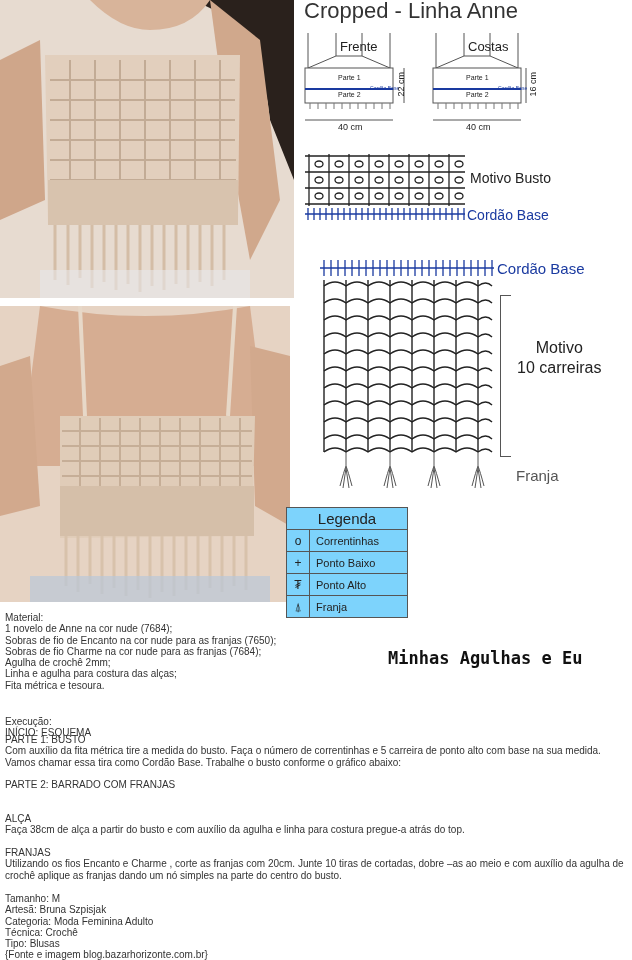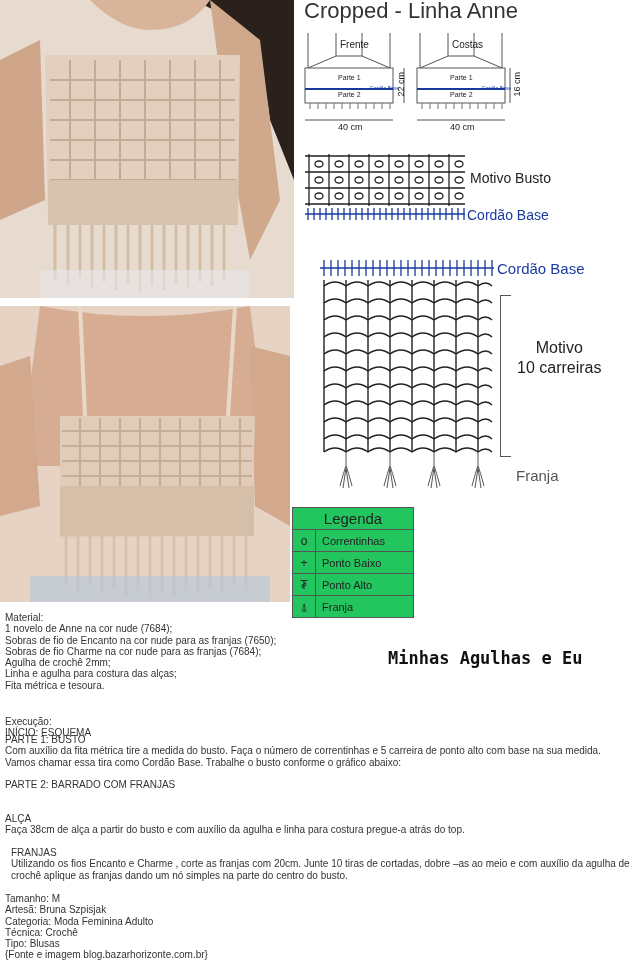--- a/index.html
+++ b/index.html
@@ -9,32 +9,32 @@
 
   
   .photo { position:absolute; overflow:hidden; }
   .photo-front { left:0; top:0; width:294px; height:298px; background:linear-gradient(180deg,#e9ddd2 0%,#d9c7b6 100%); }
   .photo-back { left:0; top:306px; width:290px; height:296px; background:linear-gradient(180deg,#e8d6c6 0%,#d6bfae 100%); }
 
   
   .title { left:304px; top:-2px; font-size:22px; color:#333; }
 
   
-  .schem-label { font-size:10px; color:#222; }
+  .schem-label { font-size:13px; color:#222; }
   .dim { font-size:9px; color:#222; }
 
   
   .motivo-busto { left:470px; top:170px; font-size:14px; color:#222;text-align:center; }
   .cordao-1 { left:467px; top:207px; font-size:14px; color:#1a3aa0; }
   .cordao-2 { left:497px; top:260px; font-size:15px; color:#1a3aa0; }
   .motivo10 { left:517px; top:338px; font-size:16px; color:#222; text-align:center; line-height:20px; }
   .franja { left:516px; top:467px; font-size:15px; color:#555; }
 
   
-  .legend { left:292px; top:507px; width:120px; border:1px solid #555; background:#22c55e; }
+  .legend { left:286px; top:507px; width:120px; border:1px solid #555; background:#7dd3fc; }
   .legend-title { font-size:15px; text-align:center; border-bottom:1px solid #555; height:21px; line-height:21px; }
   .legend-row { display:flex; height:21px; border-bottom:1px solid #555; align-items:center; font-size:11px; }
   .legend-row:last-child { border-bottom:none; }
   .legend-sym { width:22px; text-align:center; font-size:12px; border-right:1px solid #555; height:100%; display:flex; align-items:center; justify-content:center; }
   .legend-text { padding-left:6px; }
 
   .brand { left:388px; top:648px; font-family:"DejaVu Sans Mono", monospace; font-size:17px; font-weight:bold; color:#111; }
 
   
   .txt { left:5px; font-size:10px; line-height:11.3px; color:#333; }
@@ -96,21 +96,21 @@
     <line x1="5" y1="92" x2="93" y2="92" stroke="#555"></line>
   </svg>
   <div class="abs schem-label" style="left:40px;top:11px;">Frente</div>
   <div class="abs schem-label" style="left:38px;top:46px;font-size:7px;">Parte 1</div>
   <div class="abs schem-label" style="left:38px;top:63px;font-size:7px;">Parte 2</div>
   <div class="abs schem-label" style="left:70px;top:57px;font-size:5px;color:#1a3aa0;">Cordão Base</div>
   <div class="abs dim" style="left:96px;top:44px;writing-mode:vertical-rl;transform:rotate(180deg);">22 cm</div>
   <div class="abs dim" style="left:38px;top:94px;">40 cm</div>
 </div>
 
-<div class="abs" style="left:412px;top:28px;width:120px;height:108px;text-decoration:underline;">
+<div class="abs" style="left:428px;top:28px;width:120px;height:108px;text-decoration:underline;">
   <svg width="120" height="108" viewBox="0 0 120 108">
     <path d="M8 40 L8 5 M8 40 L36 28 L36 5 M36 28 L62 28 L62 5 M62 28 L90 40 L90 5" stroke="#555" fill="none" stroke-width="1"></path>
     <rect x="5" y="40" width="88" height="35" fill="#fff" stroke="#555"></rect>
     <line x1="5" y1="61" x2="93" y2="61" stroke="#1a3aa0" stroke-width="2"></line>
     <g stroke="#777" stroke-width="1">
       <path d="M10 75 v6 M18 75 v6 M26 75 v6 M34 75 v6 M42 75 v6 M50 75 v6 M58 75 v6 M66 75 v6 M74 75 v6 M82 75 v6 M90 75 v6"></path>
     </g>
     <line x1="98" y1="40" x2="98" y2="75" stroke="#555"></line>
     <line x1="5" y1="92" x2="93" y2="92" stroke="#555"></line>
   </svg>
@@ -245,21 +245,21 @@
 
 <div class="abs txt" style="top:779px;width:620px;">
   <p>PARTE 2: BARRADO COM FRANJAS</p>
 </div>
 
 <div class="abs txt" style="top:813px;width:620px;">
   <p>ALÇA</p>
   <p>Faça 38cm de alça a partir do busto e com auxílio da agulha e linha para costura pregue-a atrás do top.</p>
 </div>
 
-<div class="abs txt" style="top:847px;width:620px;margin-left:6px;">
+<div class="abs txt" style="top:847px;width:620px;">
   <p>FRANJAS</p>
   <p>Utilizando os fios Encanto e Charme , corte as franjas com 20cm. Junte 10 tiras de cortadas, dobre –as ao meio e com auxílio da agulha de crochê aplique as franjas dando um nó simples na parte do centro do busto.</p>
 </div>
 
 <div class="abs txt" style="top:893px;">
   <p>Tamanho: M</p>
   <p>Artesã: Bruna Szpisjak</p>
   <p>Categoria: Moda Feminina Adulto</p>
   <p>Técnica: Crochê</p>
   <p>Tipo: Blusas</p>

